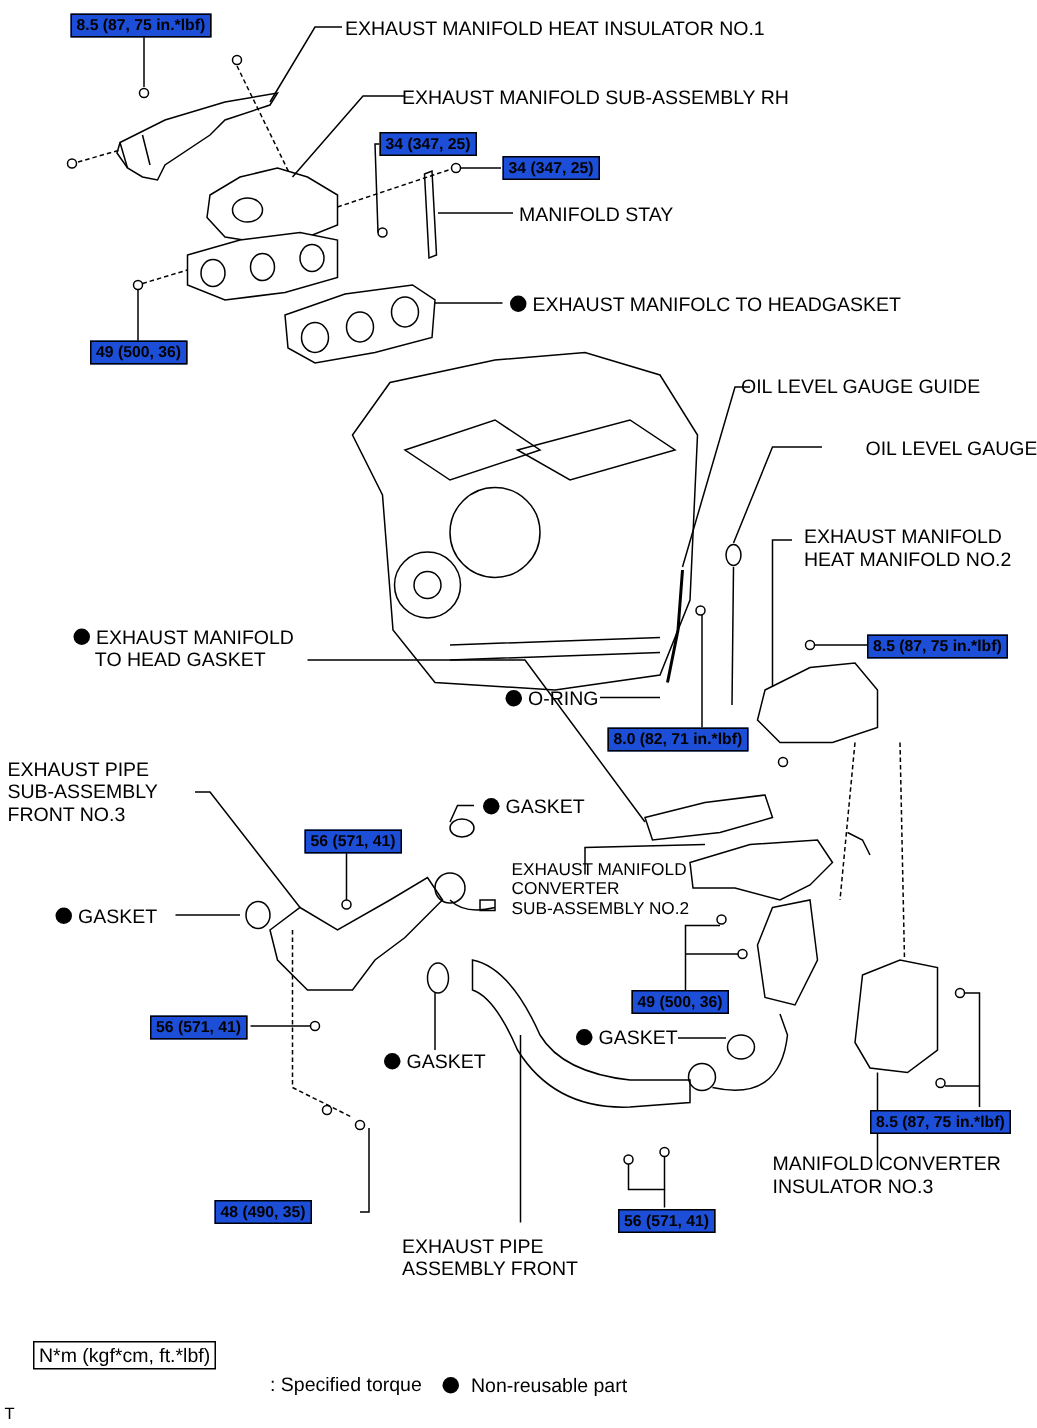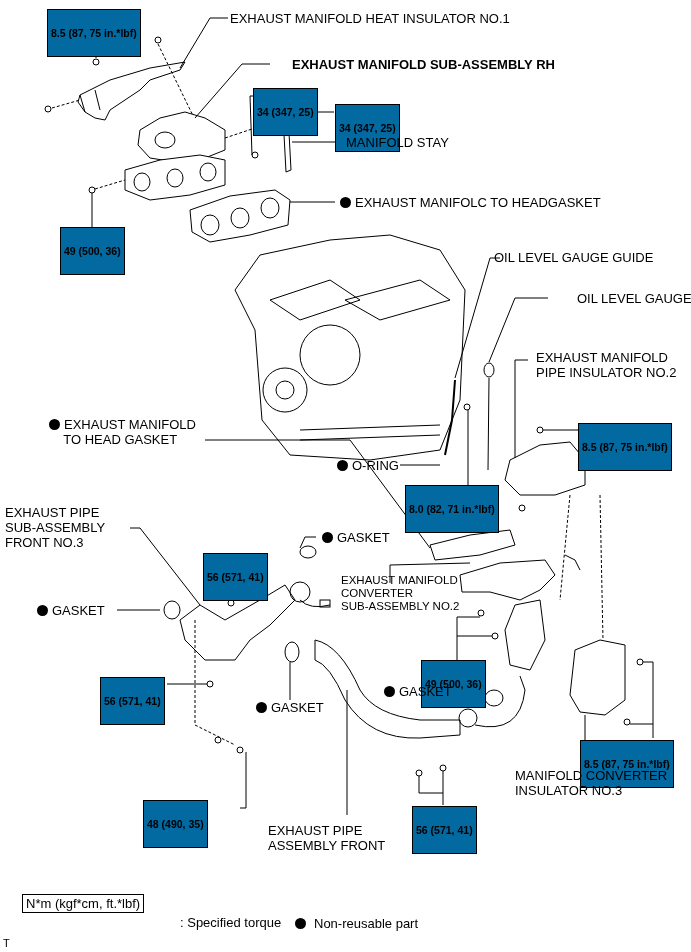--- a/index.html
+++ b/index.html
@@ -1,20 +1,20 @@
 <!DOCTYPE html>
 <html><head>
 <meta charset="utf-8">
 <style>
   html, body { margin:0; padding:0; background:#ffffff; }
   body { width:691px; height:952px; position:relative; overflow:hidden; font-family:"Liberation Sans", sans-serif; color:#000; }
   #art { position:absolute; left:0; top:0; width:691px; height:952px; }
   .lbl { position:absolute; font-size:13px; line-height:15px; white-space:pre; font-family:"Liberation Sans", sans-serif; }
   .lbl.sm { font-size:11.5px; line-height:13px; }
-  .tq { position:absolute; border:1.5px solid #000; background:#0369a1; font-size:10.5px; font-weight:bold; padding:17px 3px; line-height:12px; white-space:pre; font-family:"Liberation Sans", sans-serif; }
+  .tq { position:absolute; border:1.5px solid #000; background:#1d4ed8; font-size:10.5px; font-weight:bold; padding:1px 3px; line-height:12px; white-space:pre; font-family:"Liberation Sans", sans-serif; }
   .dot { display:inline-block; width:11px; height:11px; border-radius:50%; background:#000; vertical-align:-1px; margin-right:4px; }
   .legend-box { position:absolute; border:1px solid #000; font-size:13px; padding:1px 3px; line-height:15px; white-space:pre; }
   .leg-text { position:absolute; font-size:13px; line-height:15px; white-space:pre; }
 </style>
 </head>
 <body>
 
 <svg id="art" viewBox="0 0 691 952" xmlns="http://www.w3.org/2000/svg" fill="none" stroke="#000" stroke-width="1">
 
   <g>
@@ -140,30 +140,30 @@
   <ellipse cx="494" cy="698" rx="9" ry="8"></ellipse>
   <line x1="452" y1="692" x2="484" y2="692"></line>
   <circle cx="419" cy="773" r="3"></circle>
   <circle cx="443" cy="768" r="3"></circle>
   <polyline points="419,776 419,793 443,793 443,771"></polyline>
   <line x1="443" y1="793" x2="443" y2="805"></line>
 </svg>
 
 <div class="tq" style="left:47px;top:9px;">8.5 (87, 75 in.*lbf)</div>
 <div class="lbl" style="left:230px;top:11px;">EXHAUST MANIFOLD HEAT INSULATOR NO.1</div>
-<div class="lbl" style="left:292px;top:57px;font-weight:bold;">EXHAUST MANIFOLD SUB-ASSEMBLY RH</div>
+<div class="lbl" style="left:268px;top:57px;">EXHAUST MANIFOLD SUB-ASSEMBLY RH</div>
 <div class="tq" style="left:253px;top:88px;">34 (347, 25)</div>
 <div class="tq" style="left:335px;top:104px;">34 (347, 25)</div>
 <div class="lbl" style="left:346px;top:135px;">MANIFOLD STAY</div>
 <div class="lbl" style="left:340px;top:195px;text-align:center;"><span class="dot"></span><span>EXHAUST MANIFOLC TO HEADGASKET</span></div>
 <div class="tq" style="left:60px;top:227px;">49 (500, 36)</div>
 
 <div class="lbl" style="left:494px;top:250px;">OIL LEVEL GAUGE GUIDE</div>
 <div class="lbl" style="left:553px;top:291px;margin-left:24px;">OIL LEVEL GAUGE</div>
-<div class="lbl" style="left:536px;top:350px;"><span>EXHAUST MANIFOLD</span><br><span>PIPE INSULATOR NO.2</span></div>
+<div class="lbl" style="left:536px;top:350px;"><span>EXHAUST MANIFOLD</span><br><span>HEAT MANIFOLD NO.2</span></div>
 <div class="tq" style="left:578px;top:423px;">8.5 (87, 75 in.*lbf)</div>
 
 <div class="lbl" style="left:49px;top:417px;"><span class="dot"></span><span>EXHAUST MANIFOLD</span><br>    <span>TO HEAD GASKET</span></div>
 <div class="lbl" style="left:337px;top:458px;"><span class="dot"></span><span>O-RING</span></div>
 <div class="tq" style="left:405px;top:485px;">8.0 (82, 71 in.*lbf)</div>
 
 <div class="lbl" style="left:5px;top:505px;"><span>EXHAUST PIPE</span><br><span>SUB-ASSEMBLY</span><br><span>FRONT NO.3</span></div>
 <div class="lbl" style="left:322px;top:530px;"><span class="dot"></span><span>GASKET</span></div>
 <div class="tq" style="left:203px;top:553px;">56 (571, 41)</div>
 <div class="lbl sm" style="left:341px;top:574px;"><span>EXHAUST MANIFOLD</span><br><span>CONVERTER</span><br><span>SUB-ASSEMBLY NO.2</span></div>

